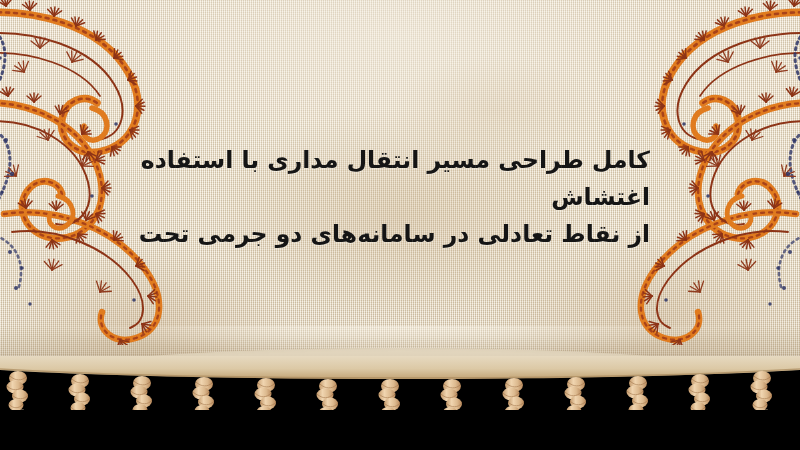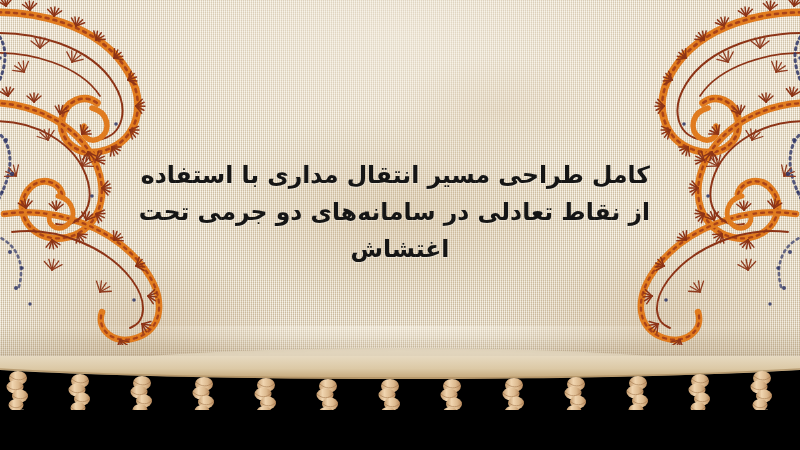--- a/index.html
+++ b/index.html
@@ -57,23 +57,22 @@
   }
 
   
   .orn { position:absolute; top:0; pointer-events:none; }
   .orn-left  { left:-4px;  width:250px; height:345px; }
   .orn-right { right:-4px; width:250px; height:345px; transform:scaleX(-1); }
 
   
   .title-block {
     position:absolute;
-    left:150px; top:157px;
+    left:150px; top:142px;
     width:500px;
-    text-align:center;
     direction:rtl;
     z-index:6;
   }
   .title-line {
     font-family:"DejaVu Sans", sans-serif;
     font-weight:700;
     font-size:23.5px;
     line-height:37px;
     color:#151515;
     letter-spacing:0px;
@@ -394,22 +393,22 @@
       <circle cx="20" cy="288" r="2"></circle>
         <circle cx="34" cy="304" r="1.7"></circle>
       <circle cx="120" cy="124" r="1.8"></circle>
         <circle cx="96" cy="196" r="1.8"></circle>
       <circle cx="138" cy="300" r="1.8"></circle>
     </g>
   </svg>
 
   <div class="title-block">
     <div class="title-line">کامل طراحی مسیر انتقال مداری با استفاده</div>
+    <div class="title-line">اغتشاش</div>
     <div class="title-line">از نقاط تعادلی در سامانه‌های دو جرمی تحت</div>
-    <div class="title-line">اغتشاش</div>
   </div>
 
   <div class="fringe-zone">
     <svg width="800" height="94" viewBox="0 0 800 94">
       <defs>
         <linearGradient id="cord" x1="0" y1="0" x2="1" y2="0">
           <stop offset="0%" stop-color="#c49a6c"></stop>
           <stop offset="35%" stop-color="#f0d5b0"></stop>
           <stop offset="70%" stop-color="#dcb98e"></stop>
           <stop offset="100%" stop-color="#b8895c"></stop>

